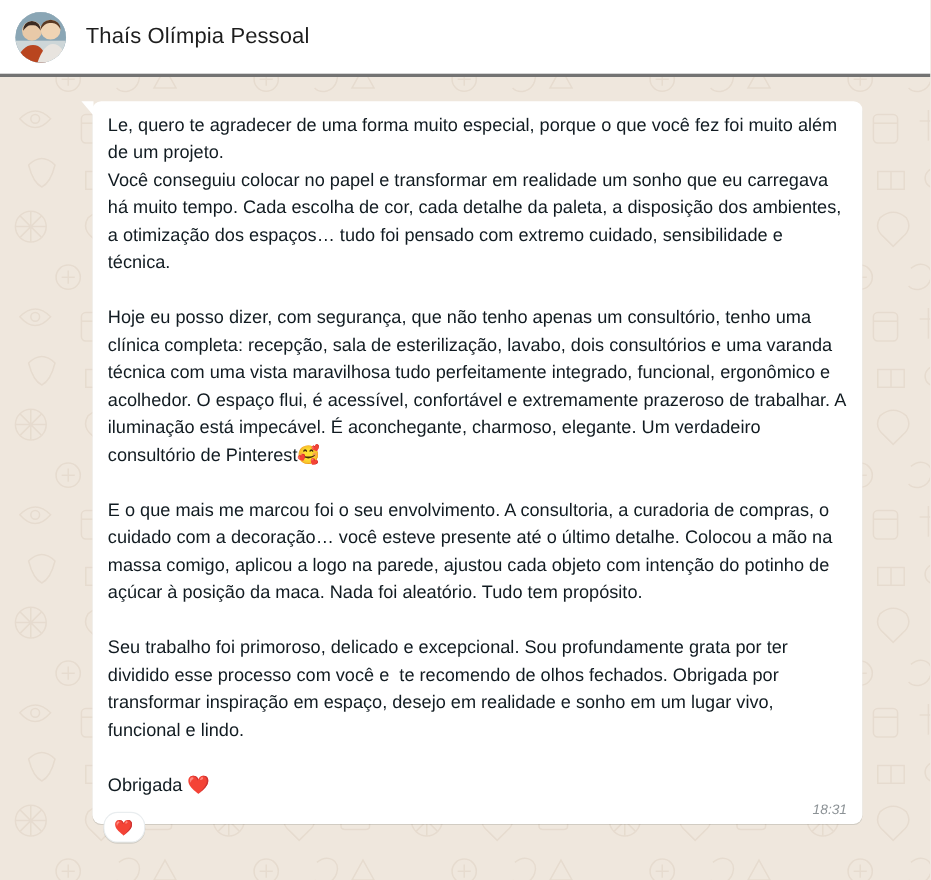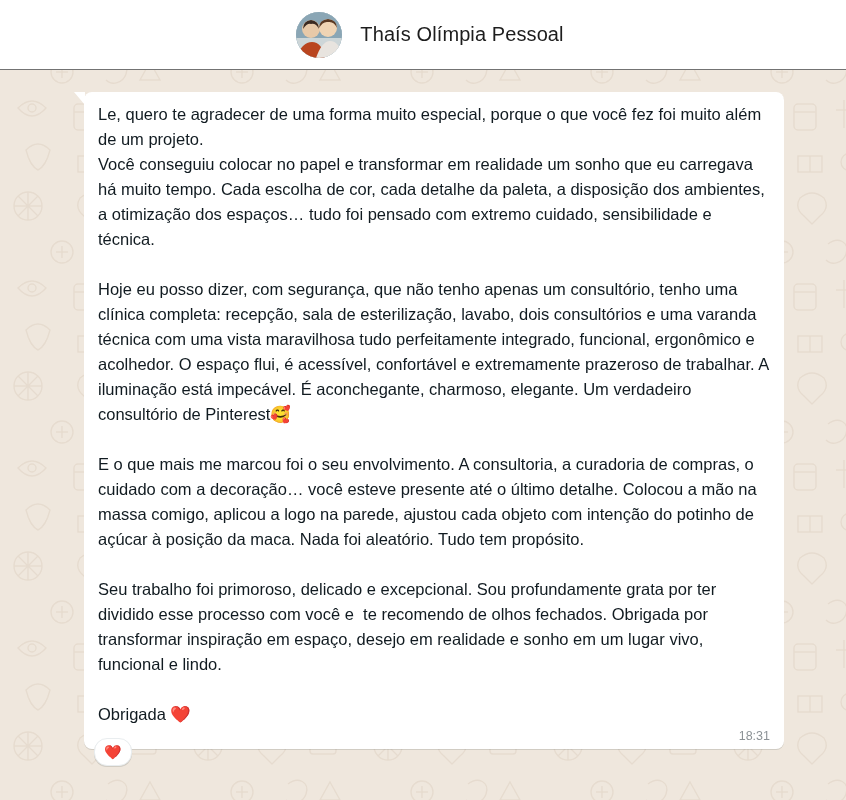--- a/index.html
+++ b/index.html
@@ -37,22 +37,21 @@
   
   .header {
     position: relative;
     z-index: 5;
     height: 70px;
     background: #ffffff;
     display: flex;
     align-items: center;
     padding-left: 14px;
     box-sizing: border-box;
-    border-bottom: 1px solid #737373;
-    justify-content: center;
+    border-bottom: 3px solid #737373;
   }
   .avatar {
     width: 46px;
     height: 46px;
     border-radius: 50%;
     overflow: hidden;
     flex: 0 0 auto;
     background: #6b8fa3;
     position: relative;
   }
@@ -106,20 +105,21 @@
   .msg-footer {
     display: flex;
     justify-content: flex-end;
     align-items: center;
     margin-top: 2px;
     padding-right: 2px;
   }
   .msg-time {
     font-size: 12.5px;
     color: #8c9296;
+    font-style: italic;
   }
 
   
   .reaction {
     position: relative;
     margin-left: 72px;
     margin-top: -11px;
     width: 36px;
     height: 26px;
     background: #ffffff;

